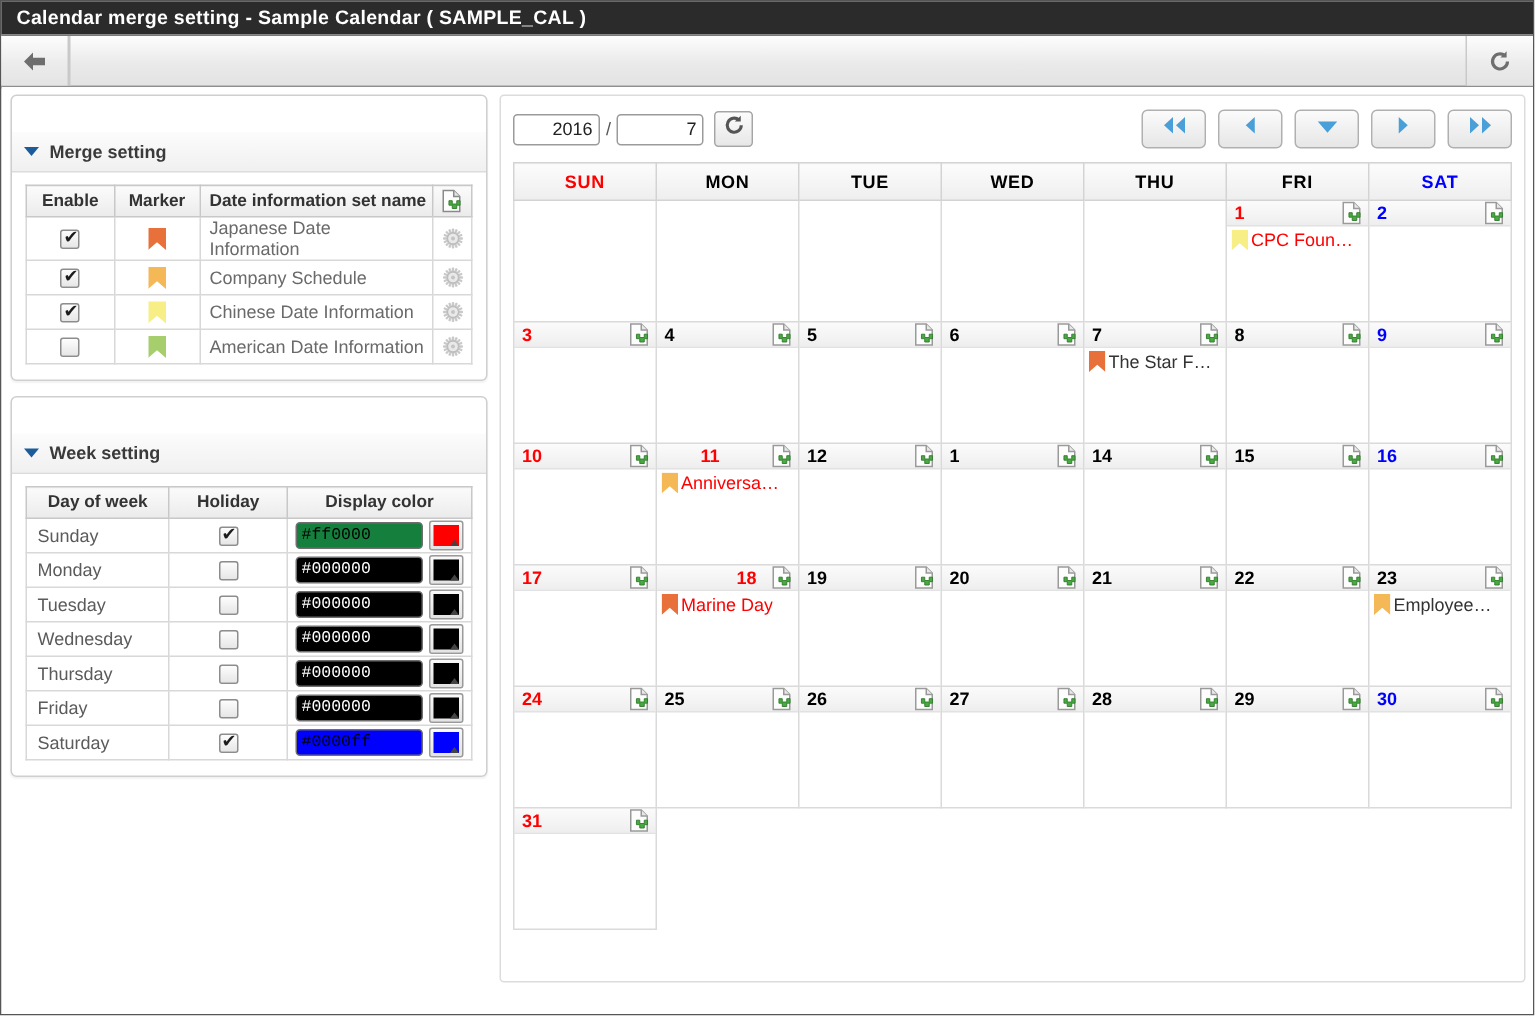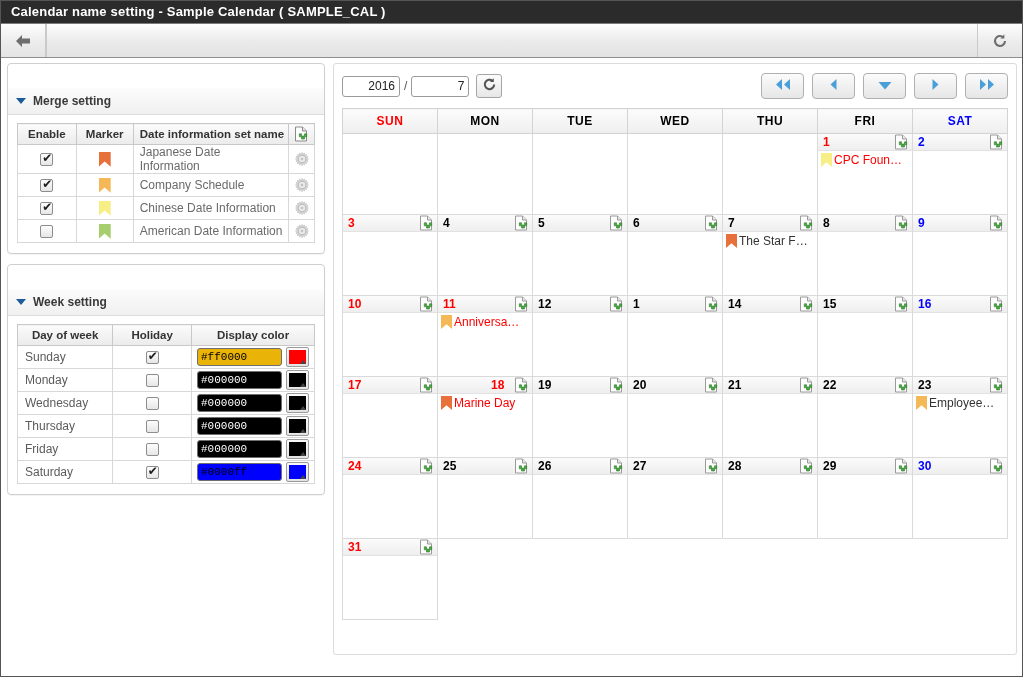--- a/index.html
+++ b/index.html
@@ -308,21 +308,21 @@
     cursor: pointer;
   }
   .event .flag { width:11px; height:14px; flex:0 0 auto; }
   .event span.etext { overflow:hidden; text-overflow:ellipsis; }
 </style>
 </head>
 <body>
 
 <div id="app">
 
-  <div class="titlebar">Calendar name setting - Sample Calendar ( SAMPLE_CAL )</div>
+  <div class="titlebar">Calendar merge setting - Sample Calendar ( SAMPLE_CAL )</div>
 
   <div class="toolbar">
     <div class="tb-btn">
       <span>
         <svg width="20" height="16" viewBox="0 0 20 16">
             <path d="M9 2 L3 8 L9 14 L9 10.5 L17 10.5 L17 5.5 L9 5.5 Z" fill="#6e6e6e"></path>
           </svg>
       </span>
     </div>
     <div class="tb-spacer"></div>
@@ -460,29 +460,41 @@
                 <th style="width:78px">Holiday</th>
                 <th>Display color</th>
               </tr>
             </thead>
             <tbody>
                 <tr>
                   <td class="day-cell">Sunday</td>
                   <td class="c-center"><input type="checkbox" class="cbx" checked="" style=""></td>
                   <td>
                     <div class="color-wrap">
-                      <input class="color-input" value="#ff0000" style="background: #eab308; color: rgb(0, 0, 0);">
+                      <input class="color-input" value="#ff0000" style="background: #15803d; color: rgb(0, 0, 0);">
                       <div class="sw-btn">
                         <i style="background: rgb(255, 0, 0);"></i>
                       </div>
                     </div>
                   </td>
                 </tr>
                 <tr>
                   <td class="day-cell">Monday</td>
+                  <td class="c-center"><input type="checkbox" class="cbx" style=""></td>
+                  <td>
+                    <div class="color-wrap">
+                      <input class="color-input" value="#000000" style="background: rgb(0, 0, 0); color: rgb(255, 255, 255);">
+                      <div class="sw-btn">
+                        <i style="background: rgb(0, 0, 0);"></i>
+                      </div>
+                    </div>
+                  </td>
+                </tr>
+                <tr>
+                  <td class="day-cell">Tuesday</td>
                   <td class="c-center"><input type="checkbox" class="cbx" style=""></td>
                   <td>
                     <div class="color-wrap">
                       <input class="color-input" value="#000000" style="background: rgb(0, 0, 0); color: rgb(255, 255, 255);">
                       <div class="sw-btn">
                         <i style="background: rgb(0, 0, 0);"></i>
                       </div>
                     </div>
                   </td>
                 </tr>
@@ -735,21 +747,21 @@
                   <span class="newdoc"><svg width="15" height="16" viewBox="0 0 15 16">
                       <path d="M1.5 1 h7 l4 4 v10 h-11 z" fill="#fdfdfd" stroke="#9a9a9a" stroke-width="1"></path>
                       <path d="M8.5 1 v4 h4" fill="#e8e8e8" stroke="#9a9a9a" stroke-width="1"></path>
                       <path d="M7.5 10 h3 v-2.2 h2.2 v3 h-2.2 v2.2 h-3 v-2.2 h-2.2 v-3 h2.2 z" fill="#49a942" stroke="#2f7a2a" stroke-width=".6"></path>
                     </svg></span>
                 </div>
                 <div class="events"></div>
               </td>
               <td class="daycell">
                 <div class="day-head">
-                  <span class="day-num" style="color: rgb(255, 0, 0);">11</span>
+                  <span class="day-num" style="color: rgb(255, 0, 0); margin-left: 24px;">11</span>
                   <span class="newdoc"><svg width="15" height="16" viewBox="0 0 15 16">
                       <path d="M1.5 1 h7 l4 4 v10 h-11 z" fill="#fdfdfd" stroke="#9a9a9a" stroke-width="1"></path>
                       <path d="M8.5 1 v4 h4" fill="#e8e8e8" stroke="#9a9a9a" stroke-width="1"></path>
                       <path d="M7.5 10 h3 v-2.2 h2.2 v3 h-2.2 v2.2 h-3 v-2.2 h-2.2 v-3 h2.2 z" fill="#49a942" stroke="#2f7a2a" stroke-width=".6"></path>
                     </svg></span>
                 </div>
                 <div class="events">
                   <div class="event">
                     <span class="flag" style="--fc: #f5b856;"></span>
                     <span class="etext" style="color: rgb(255, 0, 0);">Anniversa…</span>

